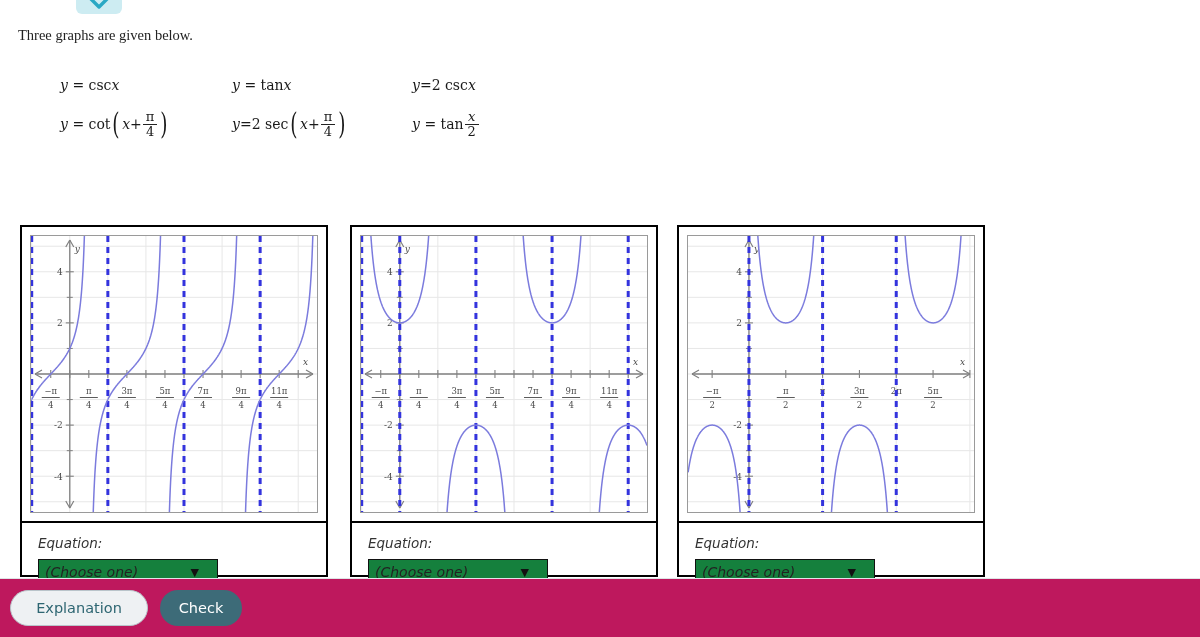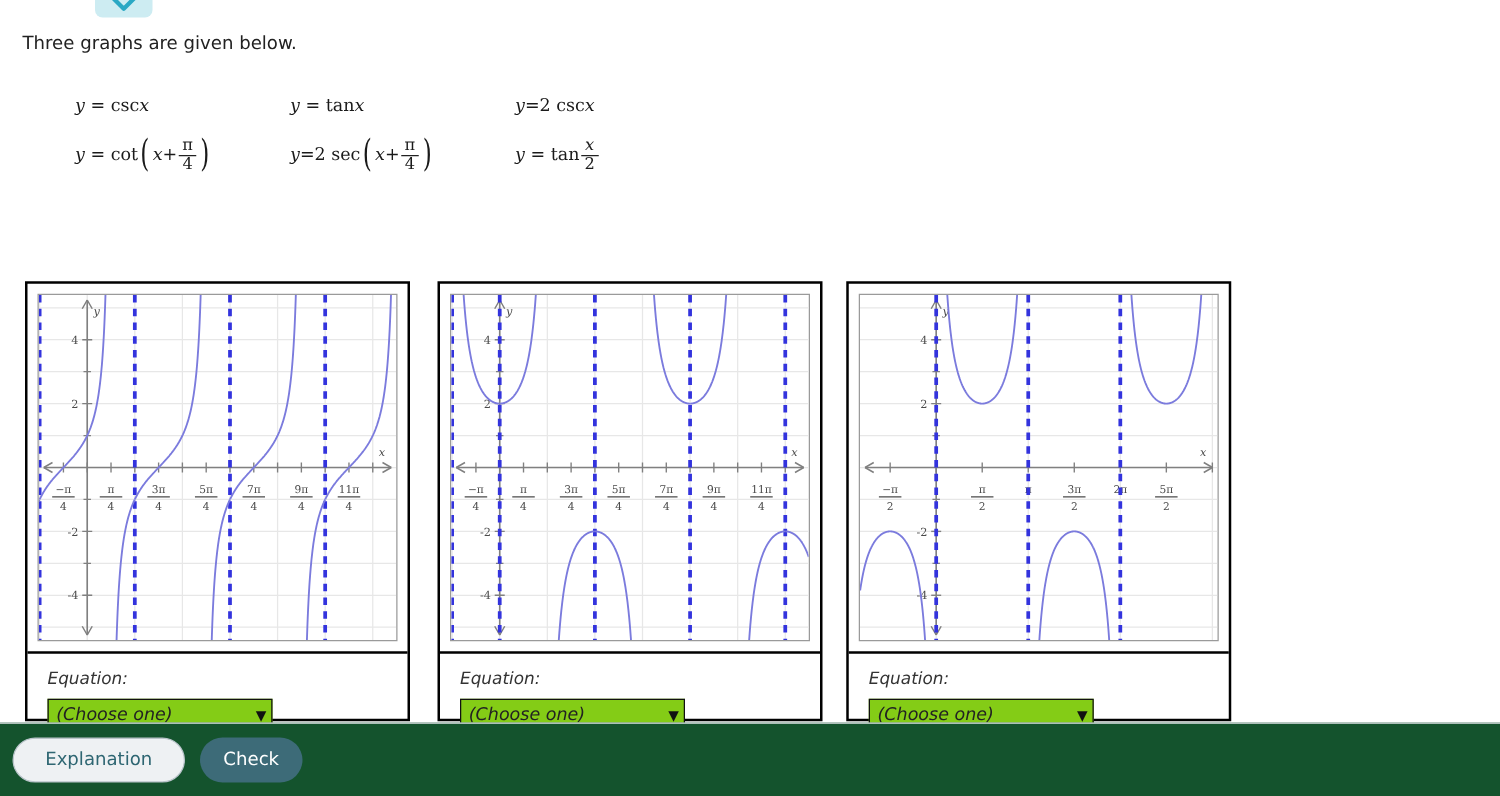--- a/index.html
+++ b/index.html
@@ -11,21 +11,21 @@
   
   .chip{
     position:absolute;left:76px;top:-14px;width:46px;height:28px;
     background:#cdecf2;border-radius:6px;
     display:flex;align-items:flex-end;justify-content:center;
   }
   .chip svg{display:block;margin-bottom:4px;}
   
   .prompt{
     position:absolute;left:18px;top:25px;width:600px;
-    font-size:14.5px;line-height:1.45;color:#222;
+    font-size:14.5px;line-height:1.45;color:#222;font-family:Liberation Serif, serif;
   }
   .prompt div{white-space:nowrap;}
   
   .choices{position:absolute;left:60px;top:78px;width:520px;
            font-family:"DejaVu Serif","Liberation Serif",serif;}
   .crow{display:flex;}
   .crow + .crow{margin-top:18px;}
   .cell{font-size:14px;line-height:1;display:flex;align-items:center;}
   .cell.c1{width:172px;}
   .cell.c2{width:180px;}
@@ -60,29 +60,29 @@
     position:relative;width:288px;height:278px;
     border:1px solid #9a9a9a;background:#fff;box-sizing:border-box;overflow:hidden;
   }
   .plotbox svg{position:absolute;left:0;top:0;}
   .answer{
     flex:1;padding:12px 0 0 16px;box-sizing:border-box;position:relative;font-style:italic;
   }
   .eqlabel{font-size:13.5px;color:#333;}
   .select{
     position:absolute;left:16px;top:36px;width:180px;height:26px;
-    border:1px solid #111;background:#84cc16;box-sizing:border-box;
+    border:1px solid #111;background:#15803d;box-sizing:border-box;
     display:flex;align-items:center;justify-content:space-between;
-    padding:0 4px 0 6px;font-size:14px;color:#222;
+    padding:0 18px 0 6px;font-size:14px;color:#222;
   }
   .caret{font-size:11px;color:#111;}
   
   .bottombar{
     position:absolute;left:0;bottom:0;width:1200px;height:58px;
-    background:#14532d;border-top:1px solid #dfe4e7;
+    background:#be185d;border-top:1px solid #dfe4e7;
   }
   .btn{
     position:absolute;top:11px;height:36px;border-radius:18px;
     display:flex;align-items:center;justify-content:center;
     font-size:14.5px;box-sizing:border-box;cursor:pointer;
   }
   #btn-explanation{left:10px;width:138px;background:#eef1f3;
     border:1px solid #b9c4ca;color:#2e6672;}
   #btn-check{left:160px;width:82px;background:#3d6b78;color:#fff;font-weight:normal;}
 </style>

